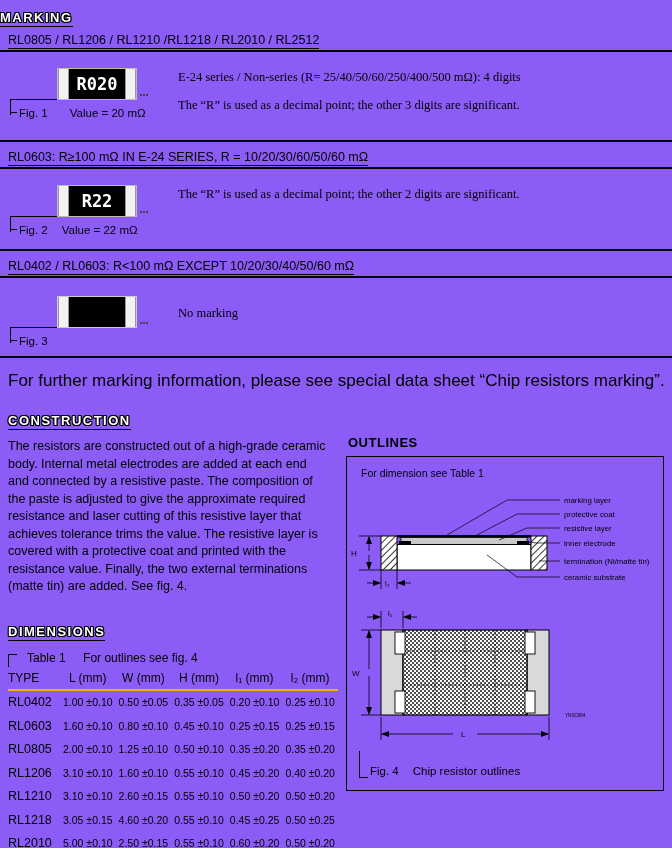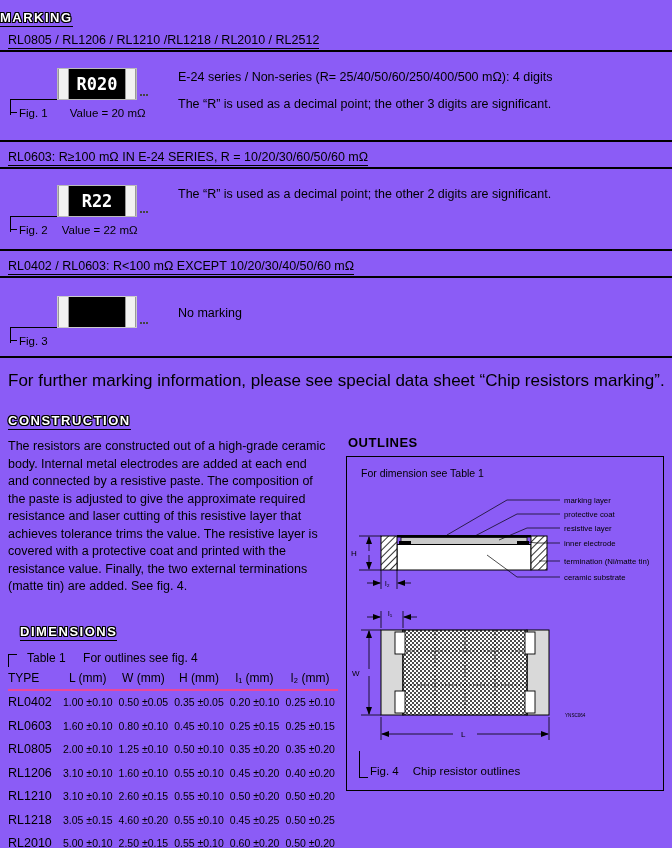--- a/index.html
+++ b/index.html
@@ -15,21 +15,21 @@
                 -1px -1px #000,1px 1px #000,-1px 1px #000,1px -1px #000;
     border-bottom:1.5px solid #000;padding-bottom:1px;margin:0;
   }
   .ml8{margin-left:8px;}
   .hrule{height:2px;background:#000;border:0;margin:0;width:672px;}
   .sec-header{font-size:12.5px;margin:8px 0 3px 8px;}
   .sec-header span{border-bottom:1px solid #000;padding-bottom:1px;}
   
   .fig-row{display:flex;align-items:flex-start;}
   .fig-figure{position:relative;width:178px;height:66px;flex:0 0 178px;}
-  .fig-text{flex:1;padding-top:10px;font-size:12.5px;}
+  .fig-text{flex:1;padding-top:10px;font-size:12.5px;font-family:Liberation Serif, serif;}
   .fig-text p{margin:0 0 13px 0;}
   .chip{position:absolute;left:57px;top:8px;width:78px;height:30px;display:flex;border:1px solid #bbb;}
   .chip .cap{width:9px;background:#f2f2f2;border-left:1px solid #999;border-right:1px solid #999;}
   .chip .body{flex:1;background:#000;display:flex;align-items:center;justify-content:center;}
   .chip .mark{
     color:#fff;font-family:"DejaVu Sans Mono","Liberation Mono",monospace;
     font-weight:700;font-size:17px;letter-spacing:0px;transform:scaleY(1.05);
   }
   .chip-code{position:absolute;left:140px;top:34px;width:8px;border-top:2px dotted #444;}
   .leader-h{position:absolute;left:10px;top:39px;width:47px;border-top:1px solid #000;}
@@ -44,28 +44,28 @@
   .right-col{flex:1;padding-left:2px;}
   .construction-text{font-size:12.5px;line-height:17.5px;margin:8px 14px 0 0;}
   .outlines-heading{font-weight:700;font-size:13px;letter-spacing:0.5px;margin:24px 0 6px 2px;}
   .outlines-box{position:relative;width:316px;height:333px;border:1.5px solid #000;}
   .box-note{position:absolute;left:14px;top:10px;font-size:10.5px;}
   .outlines-svg{position:absolute;left:0;top:28px;}
   .fig4-caption{position:absolute;left:12px;bottom:12px;font-size:11.5px;white-space:nowrap;}
   .fig4-bracket{display:inline-block;width:8px;height:26px;border-left:1px solid #000;border-bottom:1px solid #000;vertical-align:-3px;margin-right:2px;}
   .fig4-text{margin-left:14px;}
   
-  .dim-heading{margin-top:26px;margin-left:12px;}
+  .dim-heading{margin-top:26px;}
   .table-label{font-size:12px;margin:10px 0 6px 0;position:relative;padding-left:19px;}
   .table-label .bracket{position:absolute;left:0;top:3px;width:8px;height:12px;border-left:1px solid #000;border-top:1px solid #000;}
   .table-label .tnote{margin-left:14px;}
   table.dims{border-collapse:collapse;width:330px;table-layout:fixed;}
   table.dims thead th{
     font-size:12px;font-weight:400;text-align:center;padding:0 0 4px 0;
-    border-bottom:2px solid #ec4899;white-space:nowrap;margin-left:36px;
+    border-bottom:2px solid #eab308;white-space:nowrap;margin-left:36px;
   }
   table.dims thead th:first-child{text-align:left;width:52px;}
   table.dims td{font-size:10.5px;text-align:center;height:23.5px;white-space:nowrap;padding:0;}
   table.dims td.type-cell{font-size:12.5px;text-align:left;}
   table.dims tbody tr:last-child td{border-bottom:2px solid #000;}
   svg text{font-family:"Liberation Sans","DejaVu Sans",sans-serif;fill:#000;}
 </style>
 </head>
 <body>
 

